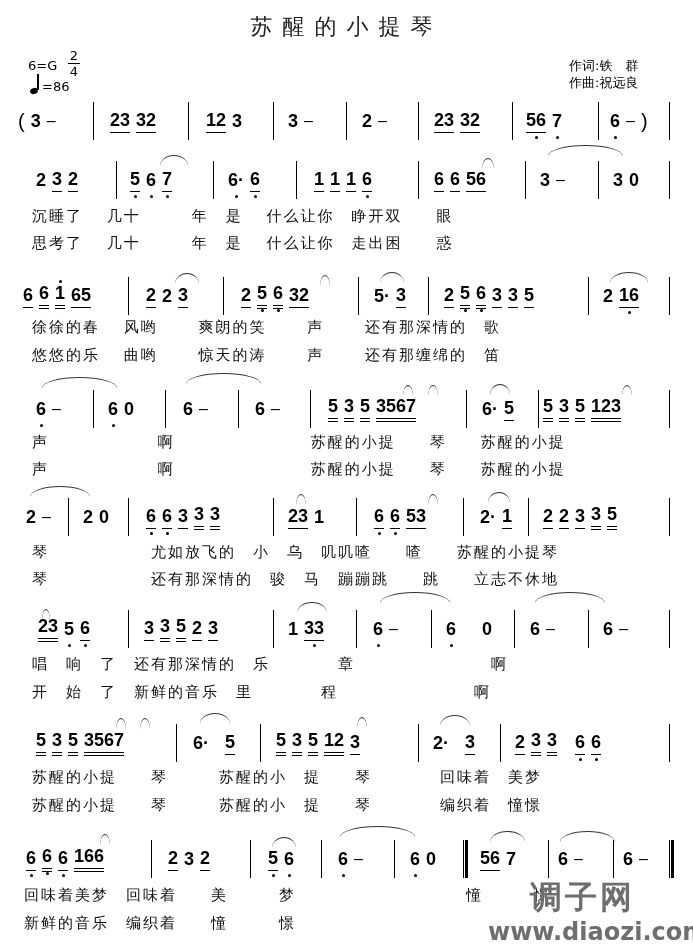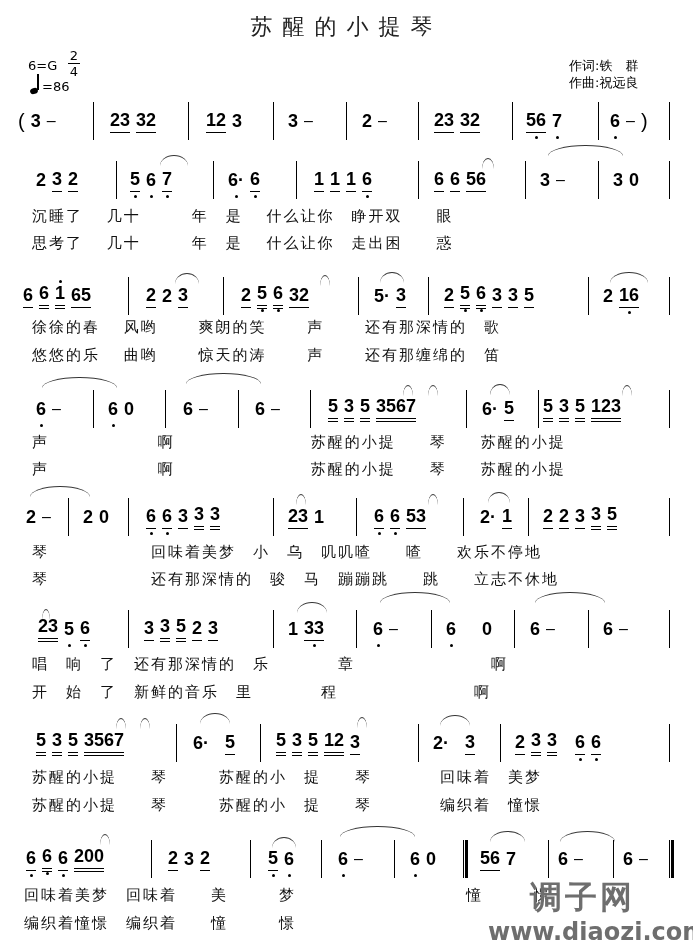--- a/index.html
+++ b/index.html
@@ -289,21 +289,21 @@
   <div class="bar" style="left:510px"></div>
   <div class="m" style="left:525px">
       <span class="n u1">2</span>
       <span class="n u1">2</span>
       <span class="n u1">3</span>
       <span class="n u2">3</span>
       <span class="n u2">5</span>
     </div>
   <div class="bar" style="left:651px"></div>
 </div>
-<div class="lyr" style="top:543px">琴　　　　　　回味着美梦　小　乌　叽叽喳　　喳　　欢乐不停地</div>
+<div class="lyr" style="top:543px">琴　　　　　　尤如放飞的　小　乌　叽叽喳　　喳　　苏醒的小提琴</div>
 <div class="lyr" style="top:570px">琴　　　　　　还有那深情的　骏　马　蹦蹦跳　　跳　　立志不休地</div>
 
 <div class="slur" style="left:42px;top:609px;width:8px"></div>
 <div class="slur" style="left:297px;top:602px;width:30px"></div>
 <div class="slur" style="left:380px;top:592px;width:70px"></div>
 <div class="slur" style="left:535px;top:592px;width:70px"></div>
 <div class="line" style="top:612px">
   <div class="m" style="left:20px">
       <span class="n u2">23</span>
       <span class="n dot-below">5</span>
@@ -393,21 +393,21 @@
 <div class="slur" style="left:100px;top:834px;width:10px"></div>
 <div class="slur" style="left:272px;top:837px;width:24px"></div>
 <div class="slur" style="left:340px;top:826px;width:75px"></div>
 <div class="slur" style="left:490px;top:831px;width:35px"></div>
 <div class="slur" style="left:560px;top:831px;width:55px"></div>
 <div class="line" style="top:842px">
   <div class="m" style="left:8px">
       <span class="n u1 dot-below">6</span>
       <span class="n u2 dot-below">6</span>
       <span class="n u1 dot-below">6</span>
-      <span class="n u2">200</span>
+      <span class="n u2">166</span>
     </div>
   <div class="bar" style="left:133px"></div>
   <div class="m" style="left:150px">
       <span class="n u1">2</span>
       <span class="n">3</span>
       <span class="n u1">2</span>
     </div>
   <div class="bar" style="left:232px"></div>
   <div class="m" style="left:250px">
       <span class="n u1 dot-below">5</span>
@@ -434,16 +434,16 @@
       <span class="dash">–</span>
     </div>
   <div class="bar" style="left:595px"></div>
   <div class="m" style="left:605px">
       <span class="n">6</span>
       <span class="dash">–</span>
     </div>
   <div class="dbar" style="left:651px"></div>
 </div>
 <div class="lyr" style="top:886px;left:24px">回味着美梦　回味着　　美　　　梦　　　　　　　　　　憧　　　憬</div>
-<div class="lyr" style="top:914px;left:24px">编织着憧憬　编织着　　憧　　　憬</div>
+<div class="lyr" style="top:914px;left:24px">新鲜的音乐　编织着　　憧　　　憬</div>
 
 <div class="wm1">调子网</div>
 <div class="wm2">www.diaozi.com</div>
 
 </body></html>

